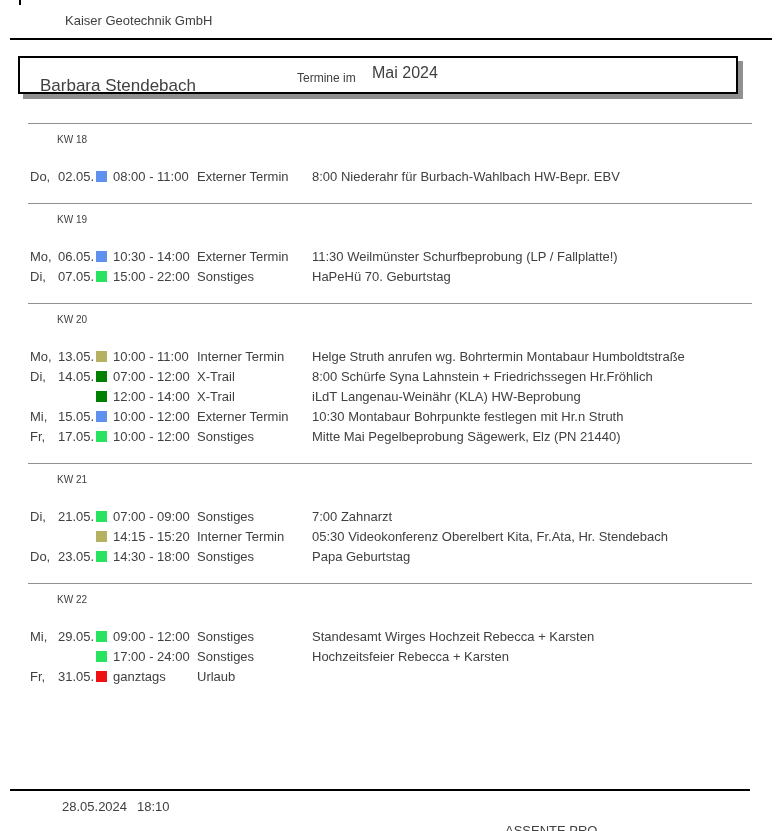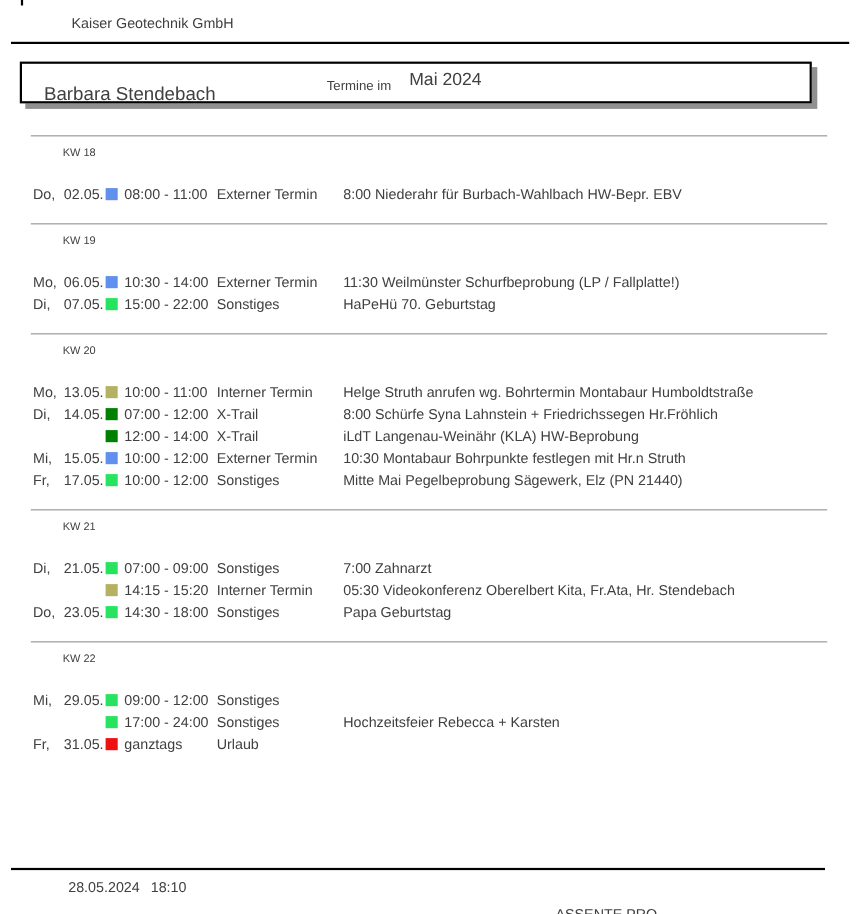--- a/index.html
+++ b/index.html
@@ -161,20 +161,21 @@
       </div>
       <div class="section">
         <div class="sec-rule"></div>
         <div class="kw-row"><span class="kw">KW 22</span></div>
         <div class="row">
           <span class="c-day">Mi,</span>
           <span class="c-date">29.05.</span>
           <span class="c-swatch" style="background: rgb(39, 227, 95);"></span>
           <span class="c-time">09:00 - 12:00</span>
           <span class="c-type">Sonstiges</span>
+          <span class="c-desc">Standesamt Wirges Hochzeit Rebecca + Karsten</span>
         </div>
         <div class="row">
           <span class="c-day"></span>
           <span class="c-date"></span>
           <span class="c-swatch" style="background: rgb(39, 227, 95);"></span>
           <span class="c-time">17:00 - 24:00</span>
           <span class="c-type">Sonstiges</span>
           <span class="c-desc">Hochzeitsfeier Rebecca + Karsten</span>
         </div>
         <div class="row">

